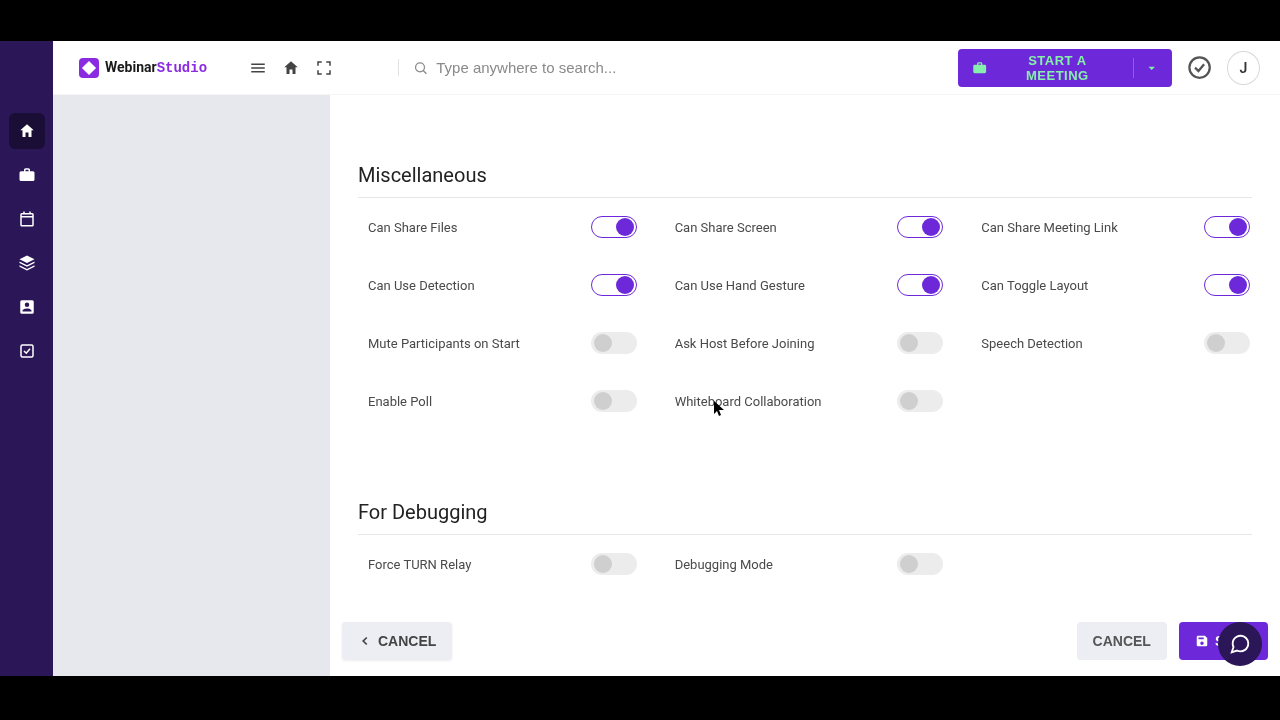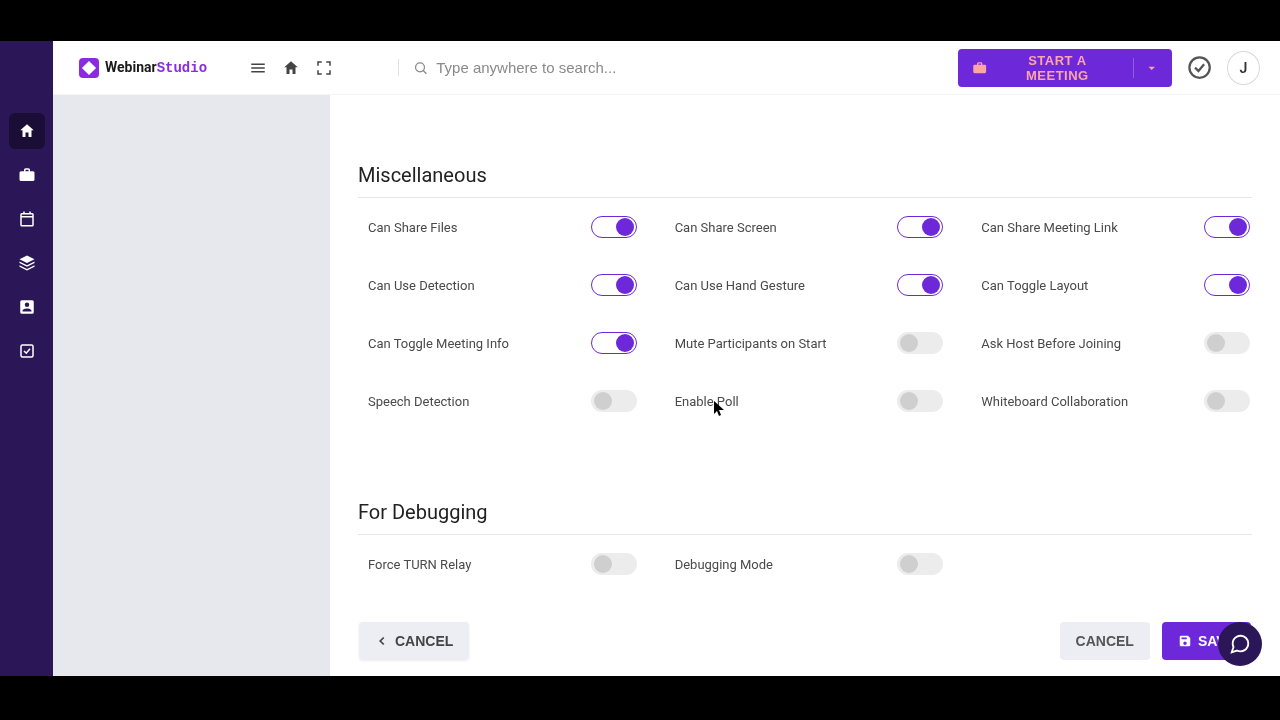--- a/index.html
+++ b/index.html
@@ -90,21 +90,21 @@
 }
 .search-wrap svg { width:16px;height:16px; margin-right:8px; }
 .search-input {
   border:none; outline:none; font-size:15px; color:#555;
   width: 100%;
 }
 .search-input::placeholder { color:#8a8a8a; }
 .topbar-spacer { flex:1; }
 .start-btn {
   background:#6d28d9;
-  color:#fca5a5;
+  color:#86efac;
   border:none;
   border-radius:4px;
   height:38px;
   padding: 0 12px 0 14px;
   display:flex; align-items:center; gap:10px;
   cursor:pointer;
   font-weight:700; letter-spacing:0.5px; font-size:13px;
 }
 .start-btn .divider { width:1px; height:20px; background:rgba(255,255,255,0.25); margin-left:6px; }
 .start-btn svg { width:16px; height:16px; }
@@ -152,21 +152,21 @@
   background:#cfcfcf; transition: all .15s;
 }
 .toggle.on { background:#fff; border:1.5px solid #6d28d9; }
 .toggle.on .knob {
   background:#6d28d9; left:auto; right:2px; top:1px;
 }
 .section-gap { height: 60px; }
 .footer-actions {
   position:absolute; left:0; right:0; bottom:16px;
   display:flex; align-items:flex-end;
-  padding: 0 29px;
+  padding: 0 12px;
 }
 .btn {
   border:none; border-radius:4px; height:38px;
   display:inline-flex; align-items:center; gap:6px;
   padding:0 16px; font-size:14px; font-weight:600;
   cursor:pointer;
 }
 .btn-cancel { background:#eceef3; color:#444; box-shadow:0 1px 3px rgba(0,0,0,0.08); }
 .btn-cancel svg{width:14px;height:14px;}
 .btn-reset { background:#eceef3; color:#555; margin-left:auto; margin-right:12px; }
@@ -315,26 +315,20 @@
                 <div class="knob"></div>
               </div>
           </div>
           <div class="option">
             <span class="option-label">Can Toggle Layout</span>
             <div class="toggle on">
                 <div class="knob"></div>
               </div>
           </div>
 
-          <div class="option">
-            <span class="option-label">Can Toggle Meeting Info</span>
-            <div class="toggle on">
-                <div class="knob"></div>
-              </div>
-          </div>
           <div class="option">
             <span class="option-label">Mute Participants on Start</span>
             <div class="toggle">
                 <div class="knob"></div>
               </div>
           </div>
           <div class="option">
             <span class="option-label">Ask Host Before Joining</span>
             <div class="toggle">
                 <div class="knob"></div>

